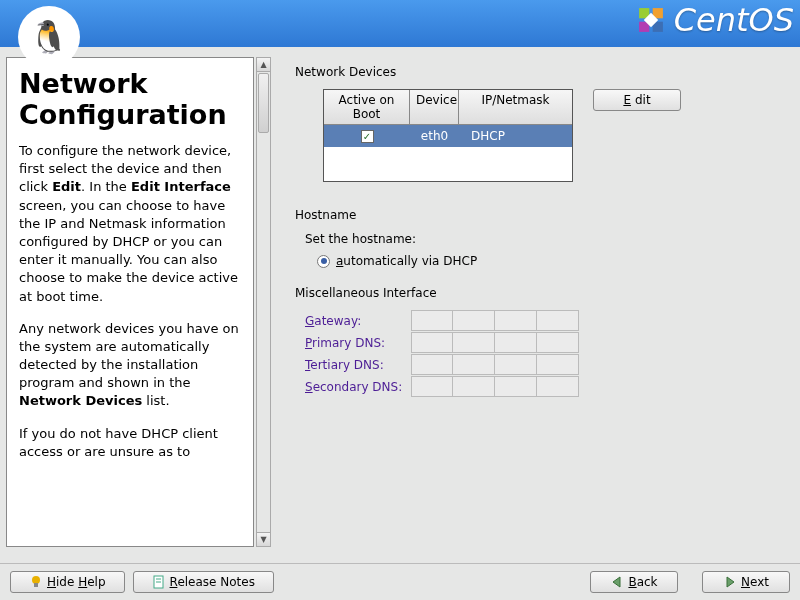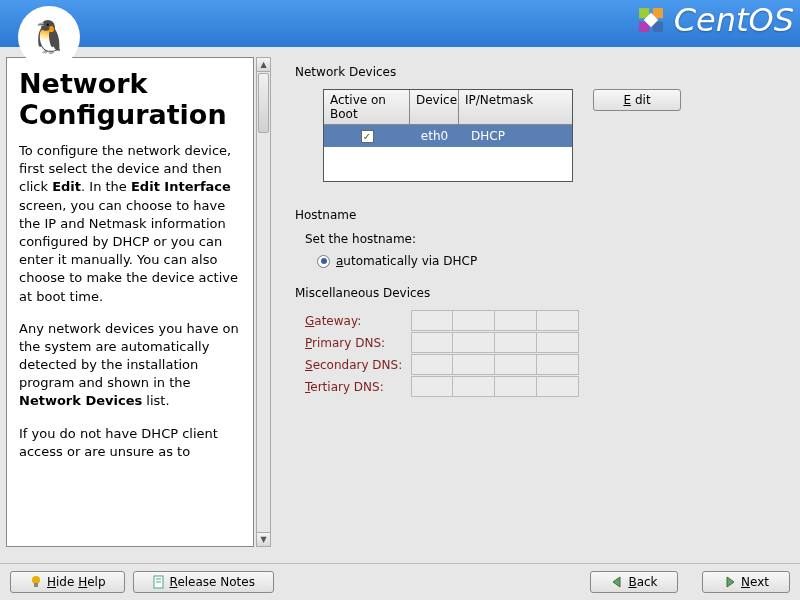--- a/index.html
+++ b/index.html
@@ -18,39 +18,39 @@
 .scrollbar { width: 15px; background: #e6e7e6; border: 1px solid #aaa; margin: 0 2px; display: flex; flex-direction: column; }
 .sb-btn { height: 14px; background: linear-gradient(#f4f4f4,#d8d8d8); border-bottom: 1px solid #aaa; display:flex;align-items:center;justify-content:center;font-size:8px;color:#555;}
 .sb-btn.bot { border-bottom:none; border-top:1px solid #aaa; }
 .sb-thumb { background: linear-gradient(#f0f0f0,#d0d0d0); height: 60px; margin: 1px; border:1px solid #aaa; border-radius:2px; }
 .sb-track { flex:1; }
 .main { flex: 1; padding: 18px 30px 10px 20px; }
 .section-label { font-weight: normal; font-size: 12px; margin-bottom: 10px; }
 .devices-row { display:flex; gap: 20px; margin-left: 28px; margin-bottom: 26px; }
 .dev-table { border: 1px solid #555; width: 250px; background:#fff; }
 .dev-head { display:flex; }
-.dev-head div { background: linear-gradient(#f6f6f6,#dedede); border-right:1px solid #888; border-bottom:1px solid #888; padding: 3px 6px; font-size:12px; }
+.dev-head div { background: linear-gradient(#f6f6f6,#dedede); border-right:1px solid #888; border-bottom:1px solid #888; padding: 3px 6px; font-size:12px;text-align:center; }
 .dev-head div:last-child { border-right:none; flex:1; }
 .dev-row { display:flex; background:#5a7fb5; color:#fff; height:22px; align-items:center; }
 .dev-row .c1 { width:86px; text-align:center; }
 .dev-row .c2 { width:49px; text-align:center; }
 .dev-row .c3 { flex:1; padding-left:12px; }
 .dev-empty { height: 34px; }
 .btn { background: linear-gradient(#f8f8f8,#e0e0e0); border:1px solid #888; border-radius:3px; padding: 3px 18px; font-size:12px; min-width:88px; text-align:center; display:inline-flex; align-items:center; justify-content:center; gap:4px; cursor:pointer; }
 .hostname-opts { margin-left: 10px; }
 .hostname-opts .lbl { margin: 6px 0 8px 0; }
 .radio-row { display:flex; align-items:center; gap:6px; margin: 4px 0 10px 12px; font-size:12px; }
 .radio { width:13px; height:13px; border:1px solid #777; border-radius:50%; display:inline-flex; align-items:center; justify-content:center; background:#fff; }
 .radio.sel::after { content:""; width:6px; height:6px; background:#3a5fa5; border-radius:50%; }
 input[type=text] { border:1px solid #999; background:#f0f0ee; padding:2px 4px; font-size:12px; }
 .hostname-input { width:150px; background:#efefef; }
 .ex { color:#555; }
 .misc { margin-left:10px; margin-top:8px; }
 .misc-row { display:flex; align-items:center; margin:1px 0; }
-.misc-row .mlabel { width:106px; color:#7f1d1d; font-size:12px; }
+.misc-row .mlabel { width:106px; color:#4c1d95; font-size:12px; }
 .ip-seg { width:42px; text-align:center; border:1px solid #bbb; background:#ebebeb; padding:2px; margin-right:0; }
 .ip-seg + .ip-seg { border-left:none; }
 .footer { position:absolute; bottom:0; left:0; right:0; height:37px; border-top:1px solid #bbb; display:flex; align-items:center; padding: 0 10px; background:#e6e7e6; }
 .footer .left { display:flex; gap:8px; }
 .footer .right { margin-left:auto; display:flex; gap:24px; }
 .icon-sq { width:14px; height:14px; display:inline-block; }
 .chk { width:13px; height:13px; background:#fff; border:1px solid #666; display:inline-flex; align-items:center; justify-content:center; font-size:10px; color:#2a6f2a; }
 .u { text-decoration: underline; }
 </style>
 </head>
@@ -116,45 +116,45 @@
 
     <div class="section-label">Hostname</div>
     <div class="hostname-opts">
       <div class="lbl">Set the hostname:</div>
       <div class="radio-row">
         <span class="radio sel"></span>
         <span><span class="u">a</span><span>utomatically via DHCP</span></span>
       </div>
     </div>
 
-    <div class="section-label" style="margin-top:18px">Miscellaneous Devices</div>
+    <div class="section-label" style="margin-top:18px">Miscellaneous Interface</div>
     <div class="misc">
       <div class="misc-row">
         <div class="mlabel"><span class="u">G</span><span>ateway:</span></div>
         <input class="ip-seg" disabled="" style="">
           <input class="ip-seg" disabled="" style="">
           <input class="ip-seg" disabled="" style="">
           <input class="ip-seg" disabled="" style="">
       </div>
       <div class="misc-row">
         <div class="mlabel"><span class="u">P</span><span>rimary DNS:</span></div>
         <input class="ip-seg" disabled="" style="">
           <input class="ip-seg" disabled="" style="">
           <input class="ip-seg" disabled="" style="">
           <input class="ip-seg" disabled="" style="">
       </div>
       <div class="misc-row">
-        <div class="mlabel"><span class="u">S</span><span>econdary DNS:</span></div>
+        <div class="mlabel"><span class="u">T</span><span>ertiary DNS:</span></div>
         <input class="ip-seg" disabled="" style="">
           <input class="ip-seg" disabled="" style="">
           <input class="ip-seg" disabled="" style="">
           <input class="ip-seg" disabled="" style="">
       </div>
       <div class="misc-row">
-        <div class="mlabel"><span class="u">T</span><span>ertiary DNS:</span></div>
+        <div class="mlabel"><span class="u">S</span><span>econdary DNS:</span></div>
         <input class="ip-seg" disabled="" style="">
           <input class="ip-seg" disabled="" style="">
           <input class="ip-seg" disabled="" style="">
           <input class="ip-seg" disabled="" style="">
       </div>
     </div>
   </div>
 </div>
 
 <div class="footer">

